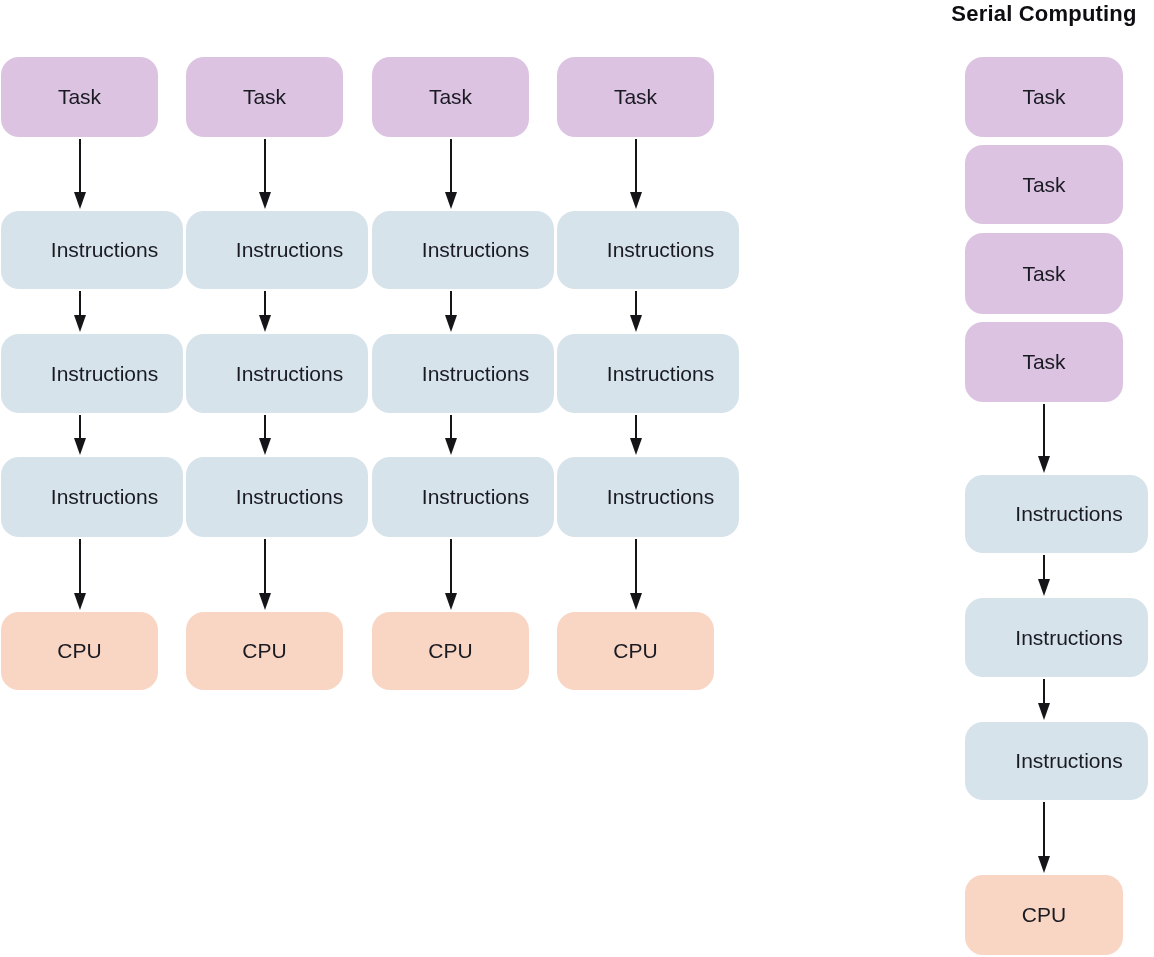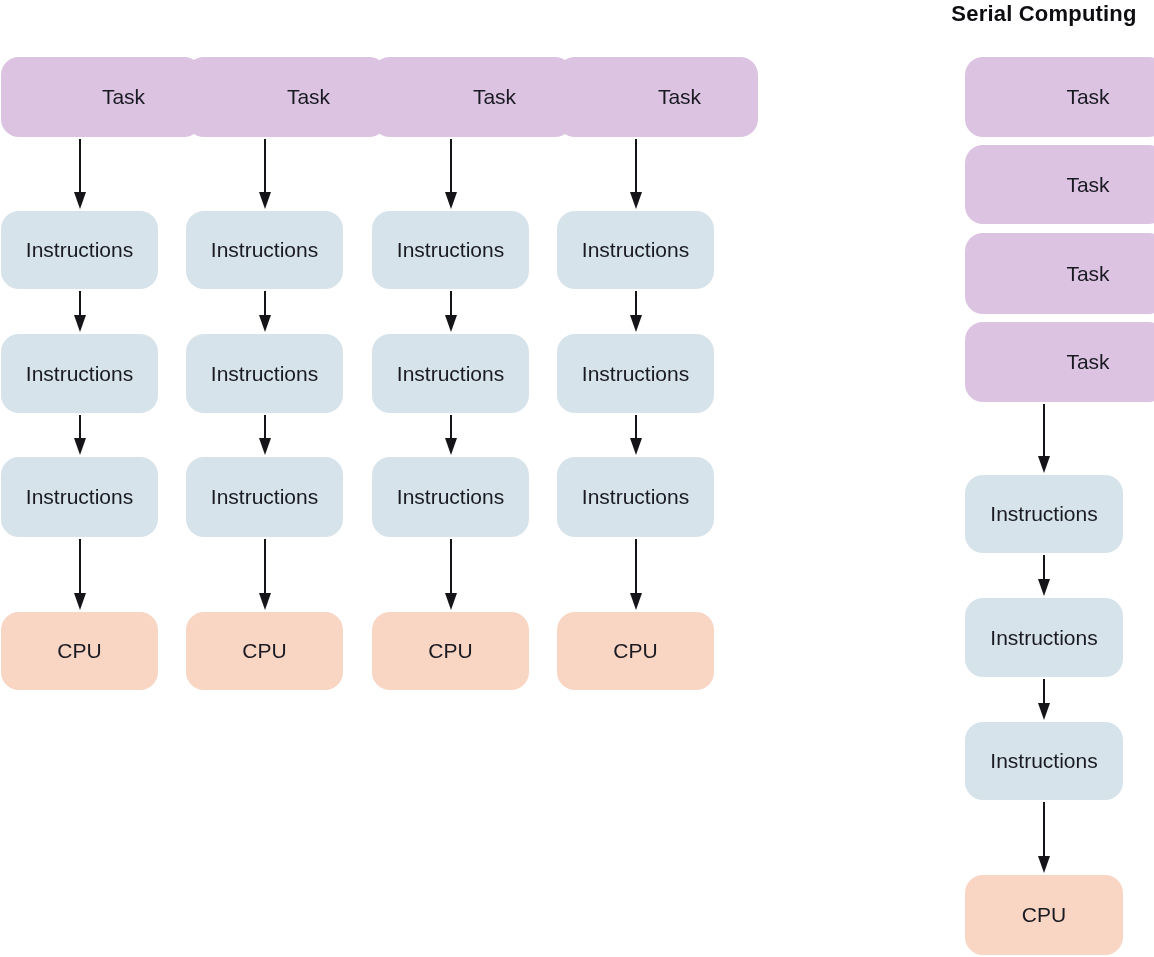--- a/index.html
+++ b/index.html
@@ -29,22 +29,22 @@
   .node {
     position: absolute;
     display: flex;
     align-items: center;
     justify-content: center;
     border-radius: 18px;
     font-size: 21px;
     color: var(--text-color, #1a1a22);
     white-space: nowrap;
   }
-  .node.task         { background: var(--task-fill, #dcc3e2); padding-left: 44px; }
-  .node.instructions { background: var(--instructions-fill, #d7e3ea); }
+  .node.task         { background: var(--task-fill, #dcc3e2); }
+  .node.instructions { background: var(--instructions-fill, #d7e3ea); padding-left: 25px; }
   .node.cpu          { background: var(--cpu-fill, #f9d5c3); }
   .arrow {
     position: absolute;
     width: 14px;
   }
   .arrow .shaft {
     position: absolute;
     left: 6px;
     top: 0;
     width: 2px;

